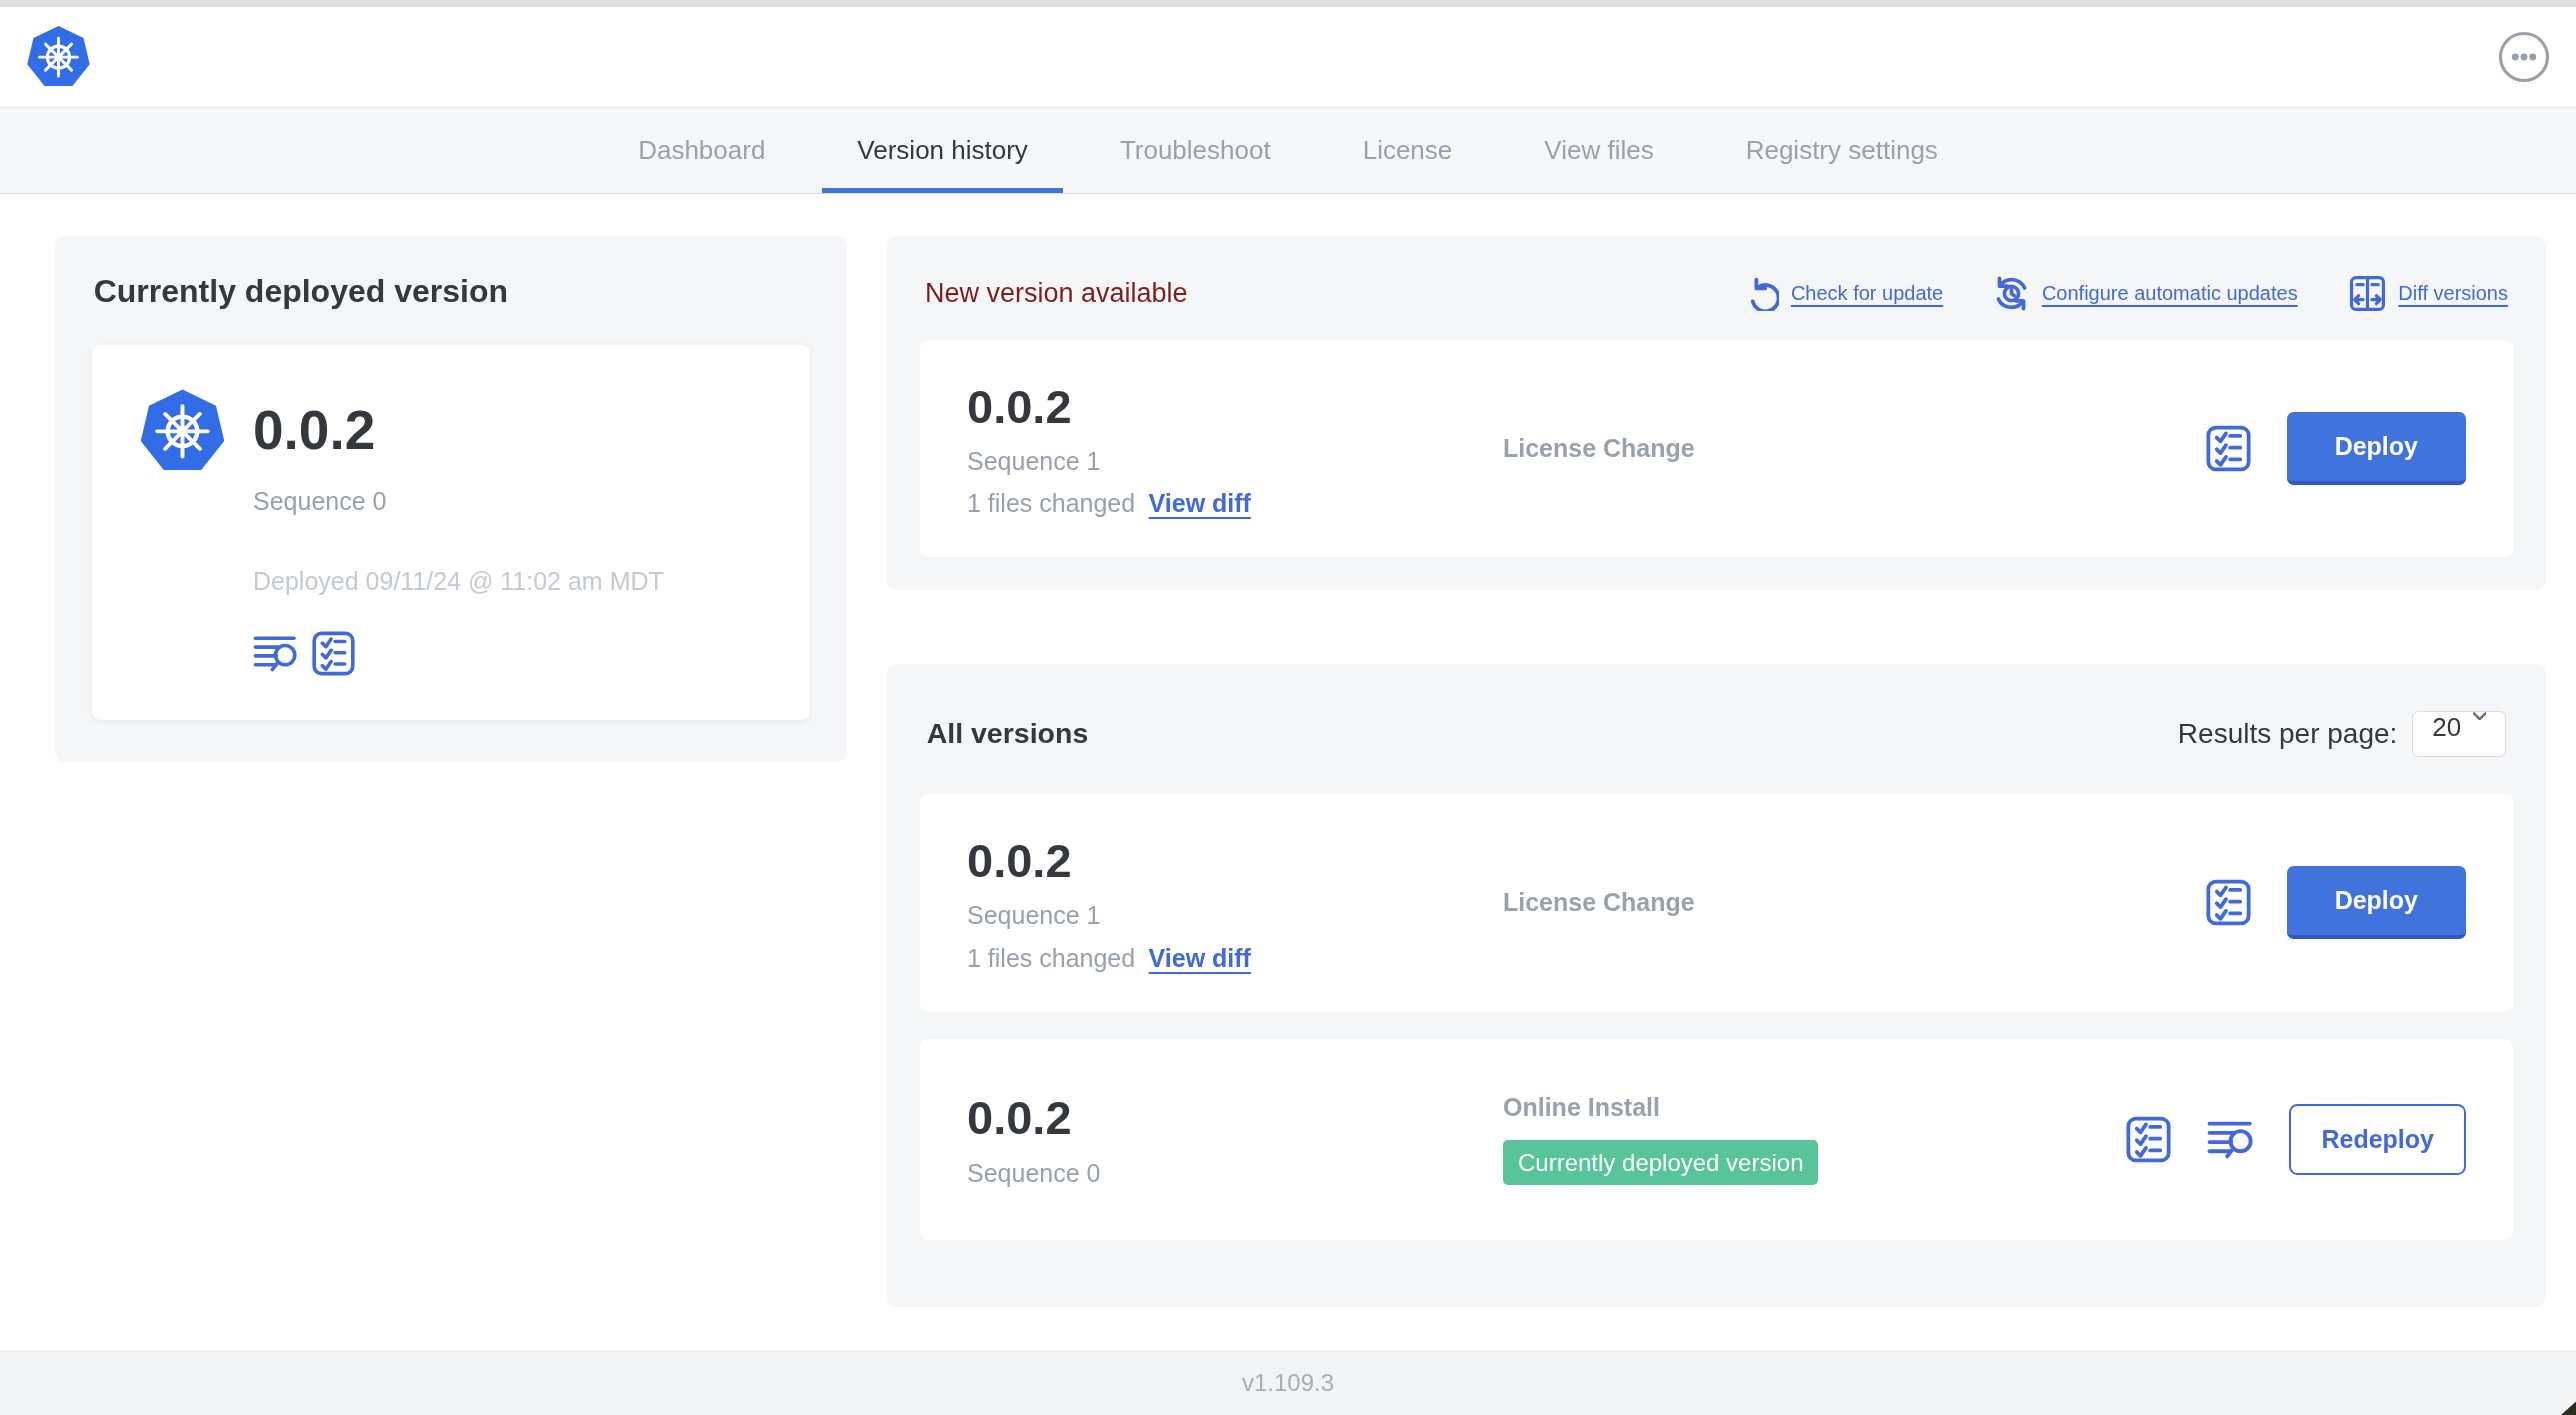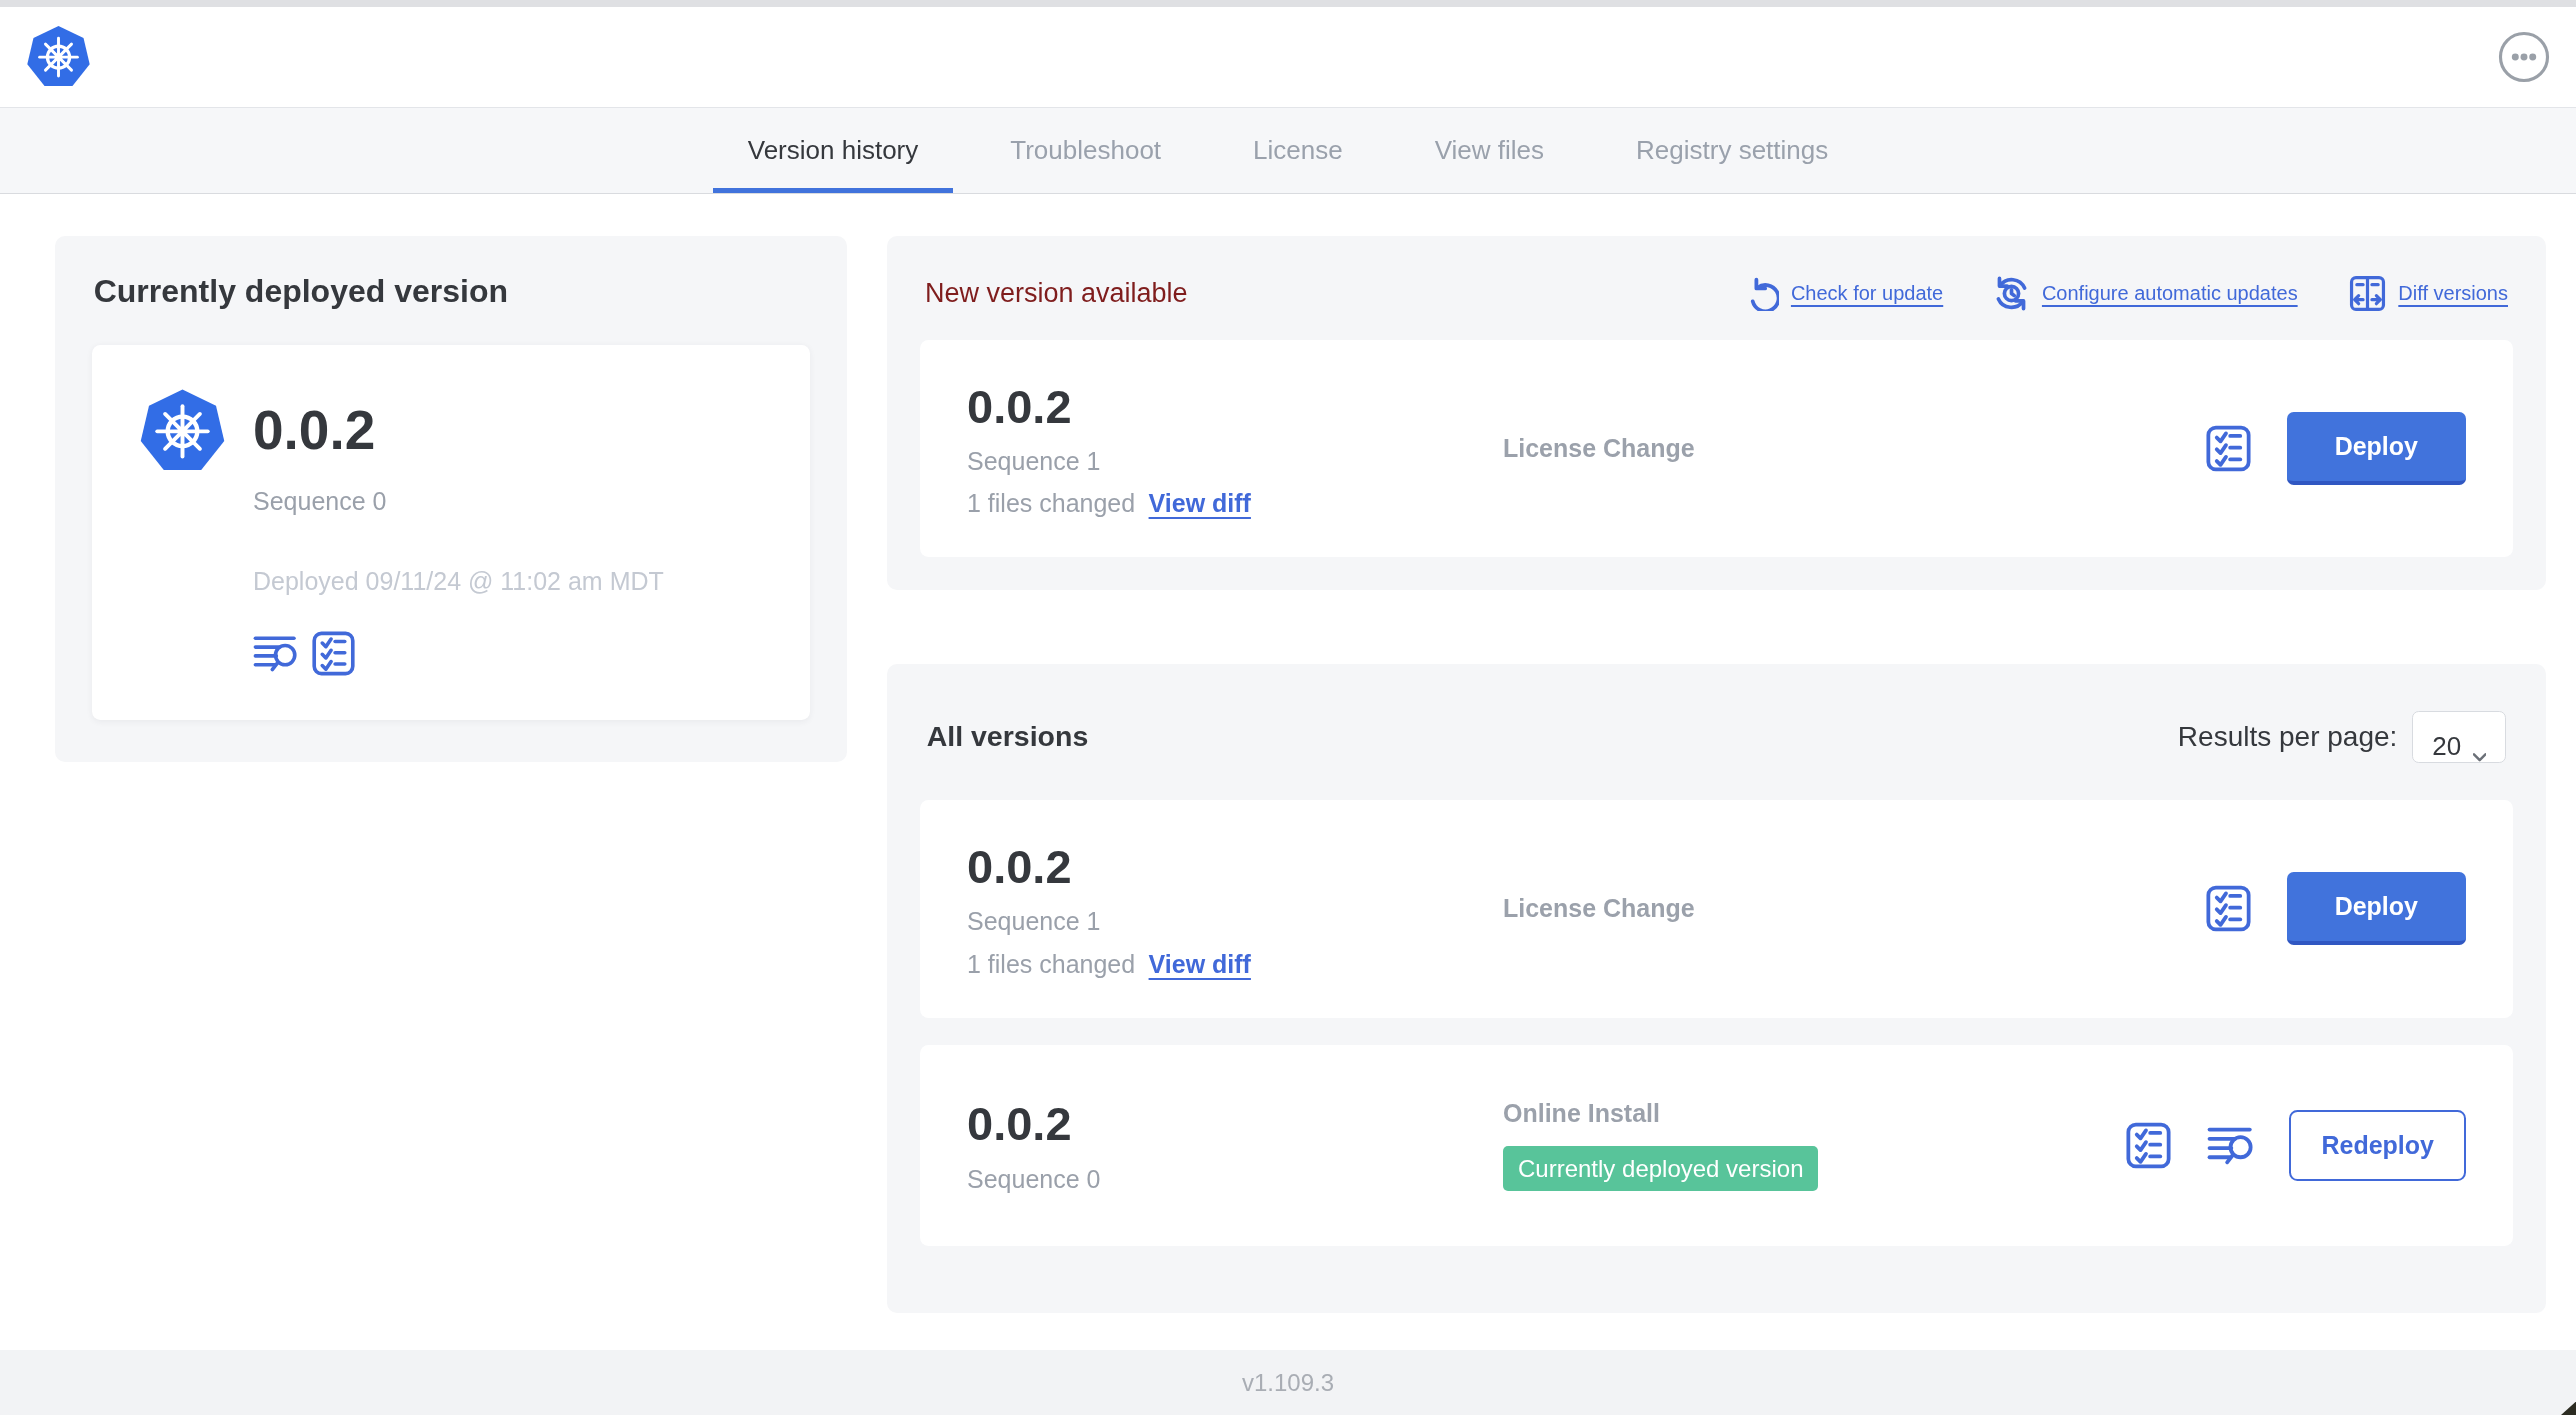--- a/index.html
+++ b/index.html
@@ -70,21 +70,21 @@
   .badge{display:inline-block;margin-top:18.4px;background:var(--badge-green);color:#fff;font-size:24px;padding:8.4px 15px;border-radius:5px;}
   .rel-actions{display:flex;align-items:center;gap:35px;flex:none;}
   .btn-primary{background:var(--btn-fill);color:#fff;font-size:25px;font-weight:700;font-family:"Liberation Sans",sans-serif;border:none;border-bottom:4.2px solid var(--btn-edge);border-radius:6.7px;padding:20px 48px;cursor:pointer;}
   .btn-outline{background:#fff;color:var(--accent);font-size:25px;font-weight:700;font-family:"Liberation Sans",sans-serif;border:2.5px solid var(--accent);border-radius:8.4px;padding:19px 30px;cursor:pointer;}
   
   .all-versions-card{padding:33px 33px 67px 33px;}
   .av-header{display:flex;align-items:center;justify-content:space-between;margin:13.4px 6.7px 37px 6.7px;}
   .av-title{font-size:28.5px;font-weight:700;color:#35383d;}
   .rpp{display:flex;align-items:center;gap:15px;}
   .rpp-label{font-size:28px;color:#35383d;}
-  .rpp-select{width:94px;height:52px;background:#fff;border:1.7px solid #d8dbe0;border-radius:6.7px;display:flex;align-items:flex-end;justify-content:center;gap:11.7px;cursor:pointer;}
+  .rpp-select{width:94px;height:46px;background:#fff;border:1.7px solid #d8dbe0;border-radius:6.7px;display:flex;align-items:flex-start;justify-content:center;gap:11.7px;cursor:pointer;}
   .rpp-select .val{font-size:26px;color:#35383d;}
   .rows{display:flex;flex-direction:column;gap:27px;}
   .released-line{font-size:25px;color:var(--gray);margin-top:13.4px;}
   .released-line .date{font-weight:700;}
   
   footer{flex:none;height:65px;background:#f2f3f5;display:flex;align-items:center;justify-content:center;}
   .footer-ver{font-size:24px;color:#a9adb4;}
   
   .mouse-cursor{position:absolute;right:0;bottom:0;width:15px;height:13.4px;background:#2c2c22;clip-path:polygon(100% 0,100% 100%,0 100%);}
   svg{display:block;}
@@ -168,20 +168,21 @@
   </div>
   <div class="header-spacer"></div>
   <button class="ellipsis-btn">
     <svg width="54" height="54" viewBox="0 0 62 62">
         <use href="#i-ellipsis"></use>
       </svg>
   </button>
 </header>
 
 <nav class="subnav">
+  <div class="tab">Dashboard</div>
   <div class="tab active">Version history</div>
   <div class="tab">Troubleshoot</div>
   <div class="tab">License</div>
   <div class="tab">View files</div>
   <div class="tab">Registry settings</div>
 </nav>
 
 <main>
 
   <section class="card deployed-card">

